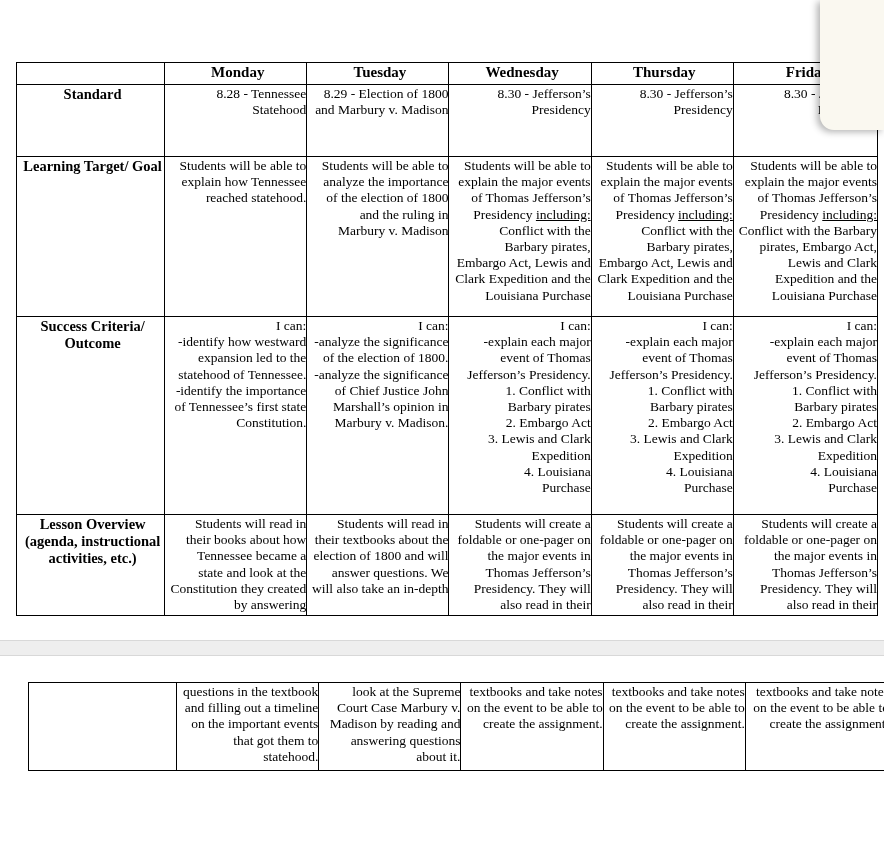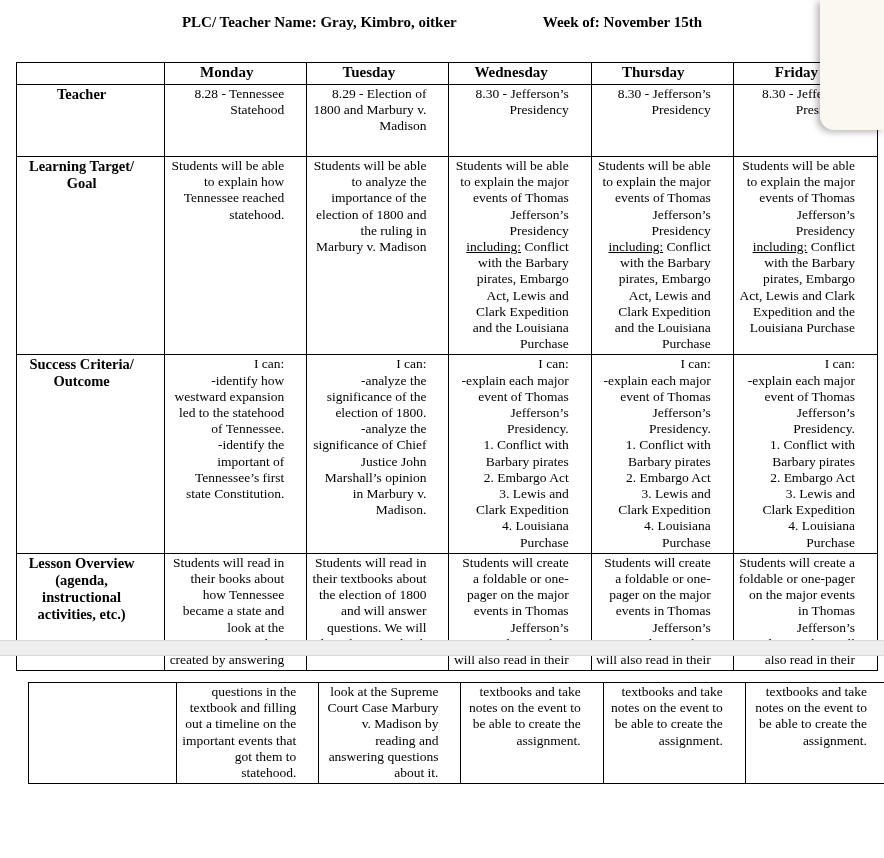--- a/index.html
+++ b/index.html
@@ -52,21 +52,21 @@
   table.lesson {
     border-collapse: collapse;
     table-layout: fixed;
     width: 862px;
     font-size: 13.5px;
     line-height: 16.2px;
   }
   table.lesson td, table.lesson th {
     border: 1.3px solid #000000;
     vertical-align: top;
-    padding: 1px 22px 2px 4px;
+    padding: 1px 0 2px 4px;
     overflow: hidden;
   }
   .col-label  { width: 148px; }
   .col-day    { width: 142px; }
   .col-day-last { width: 144px; }
 
   th.dayhead {
     text-align: center;
     font-weight: bold;
     font-size: 15px;
@@ -123,21 +123,20 @@
     background: #faf8f0;
     border-bottom-left-radius: 14px;
     box-shadow: -3px 2px 7px rgba(0,0,0,0.30);
     z-index: 30;
   }
 </style>
 </head>
 <body>
 
 <div class="doc-header">
-  <span class="header-line-1"><span class="hdr-teacher">PLC/ Teacher Name: Gray, Kimbro, oitker</span><span class="hdr-gap"></span><span class="hdr-week">Week of: November 15th</span></span>
 </div>
 
 <div class="page1">
   <table class="lesson">
     <colgroup>
       <col class="col-label">
         <col class="col-day">
         <col class="col-day">
         <col class="col-day">
         <col class="col-day">
@@ -147,21 +146,21 @@
       <tr class="r-head">
         <th></th>
         <th class="dayhead">Monday</th>
         <th class="dayhead">Tuesday</th>
         <th class="dayhead">Wednesday</th>
         <th class="dayhead">Thursday</th>
         <th class="dayhead">Friday</th>
       </tr>
 
       <tr class="r-standard">
-        <td class="rowlabel">Teacher</td>
+        <td class="rowlabel">Standard</td>
         <td class="cell">8.28 - Tennessee Statehood</td>
         <td class="cell">8.29 - Election of 1800 and Marbury v. Madison</td>
         <td class="cell">8.30 - Jefferson’s Presidency</td>
         <td class="cell">8.30 - Jefferson’s Presidency</td>
         <td class="cell">8.30 - Jefferson’s Presidency</td>
       </tr>
 
       <tr class="r-target">
         <td class="rowlabel">Learning Target/ Goal</td>
         <td class="cell">Students will be able to explain how Tennessee reached statehood.</td>
@@ -169,21 +168,21 @@
         <td class="cell"><span>Students will be able to explain the major events of Thomas Jefferson’s Presidency </span><span class="uline">including:</span><span> Conflict with the Barbary pirates, Embargo Act, Lewis and Clark Expedition and the Louisiana Purchase</span></td>
         <td class="cell"><span>Students will be able to explain the major events of Thomas Jefferson’s Presidency </span><span class="uline">including:</span><span> Conflict with the Barbary pirates, Embargo Act, Lewis and Clark Expedition and the Louisiana Purchase</span></td>
         <td class="cell"><span>Students will be able to explain the major events of Thomas Jefferson’s Presidency </span><span class="uline">including:</span><span> Conflict with the Barbary pirates, Embargo Act, Lewis and Clark Expedition and the Louisiana Purchase</span></td>
       </tr>
 
       <tr class="r-criteria">
         <td class="rowlabel">Success Criteria/ Outcome</td>
         <td class="cell">
           <span class="cellline">I can:</span>
           <span class="cellline">-identify how westward expansion led to the statehood of Tennessee.</span>
-          <span class="cellline">-identify the important of Tennessee’s first state Constitution.</span>
+          <span class="cellline">-identify the importance of Tennessee’s first state Constitution.</span>
         </td>
         <td class="cell">
           <span class="cellline">I can:</span>
           <span class="cellline">-analyze the significance of the election of 1800.</span>
           <span class="cellline">-analyze the significance of Chief Justice John Marshall’s opinion in Marbury v. Madison.</span>
         </td>
         <td class="cell">
           <span class="cellline">I can:</span>
           <span class="cellline">-explain each major event of Thomas Jefferson’s Presidency.</span>
           <span class="indent">1. Conflict with Barbary pirates</span>

